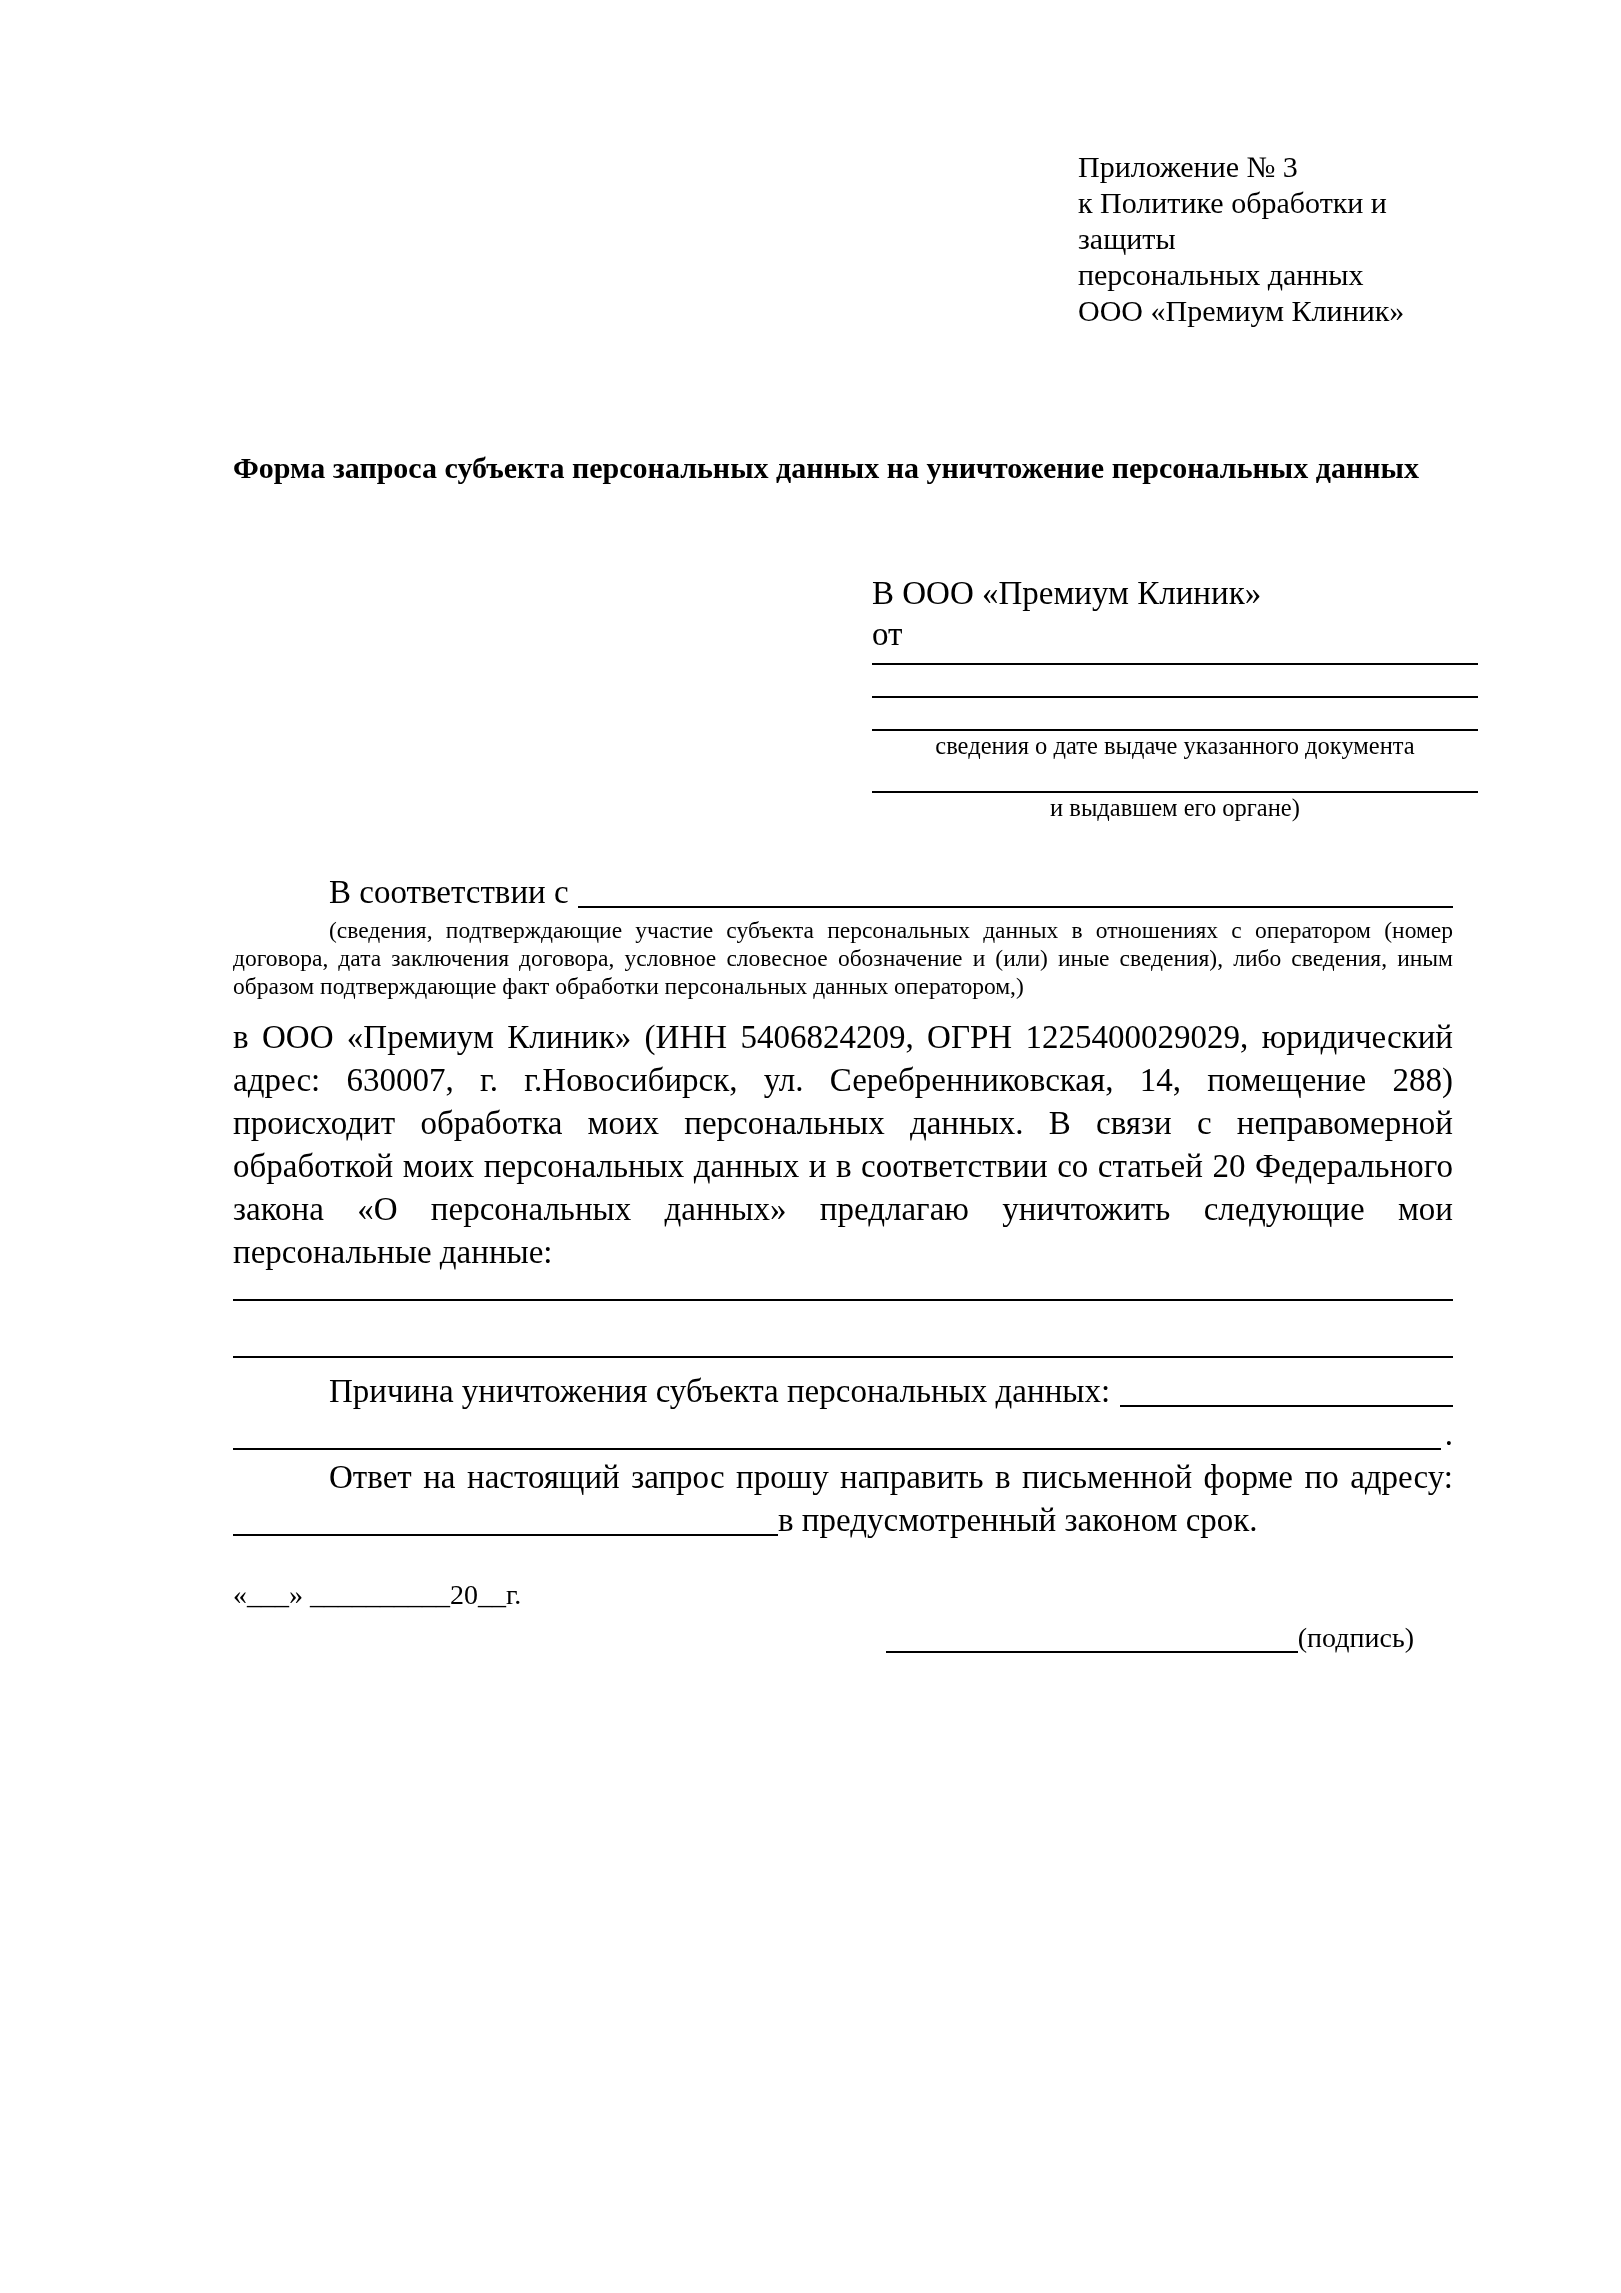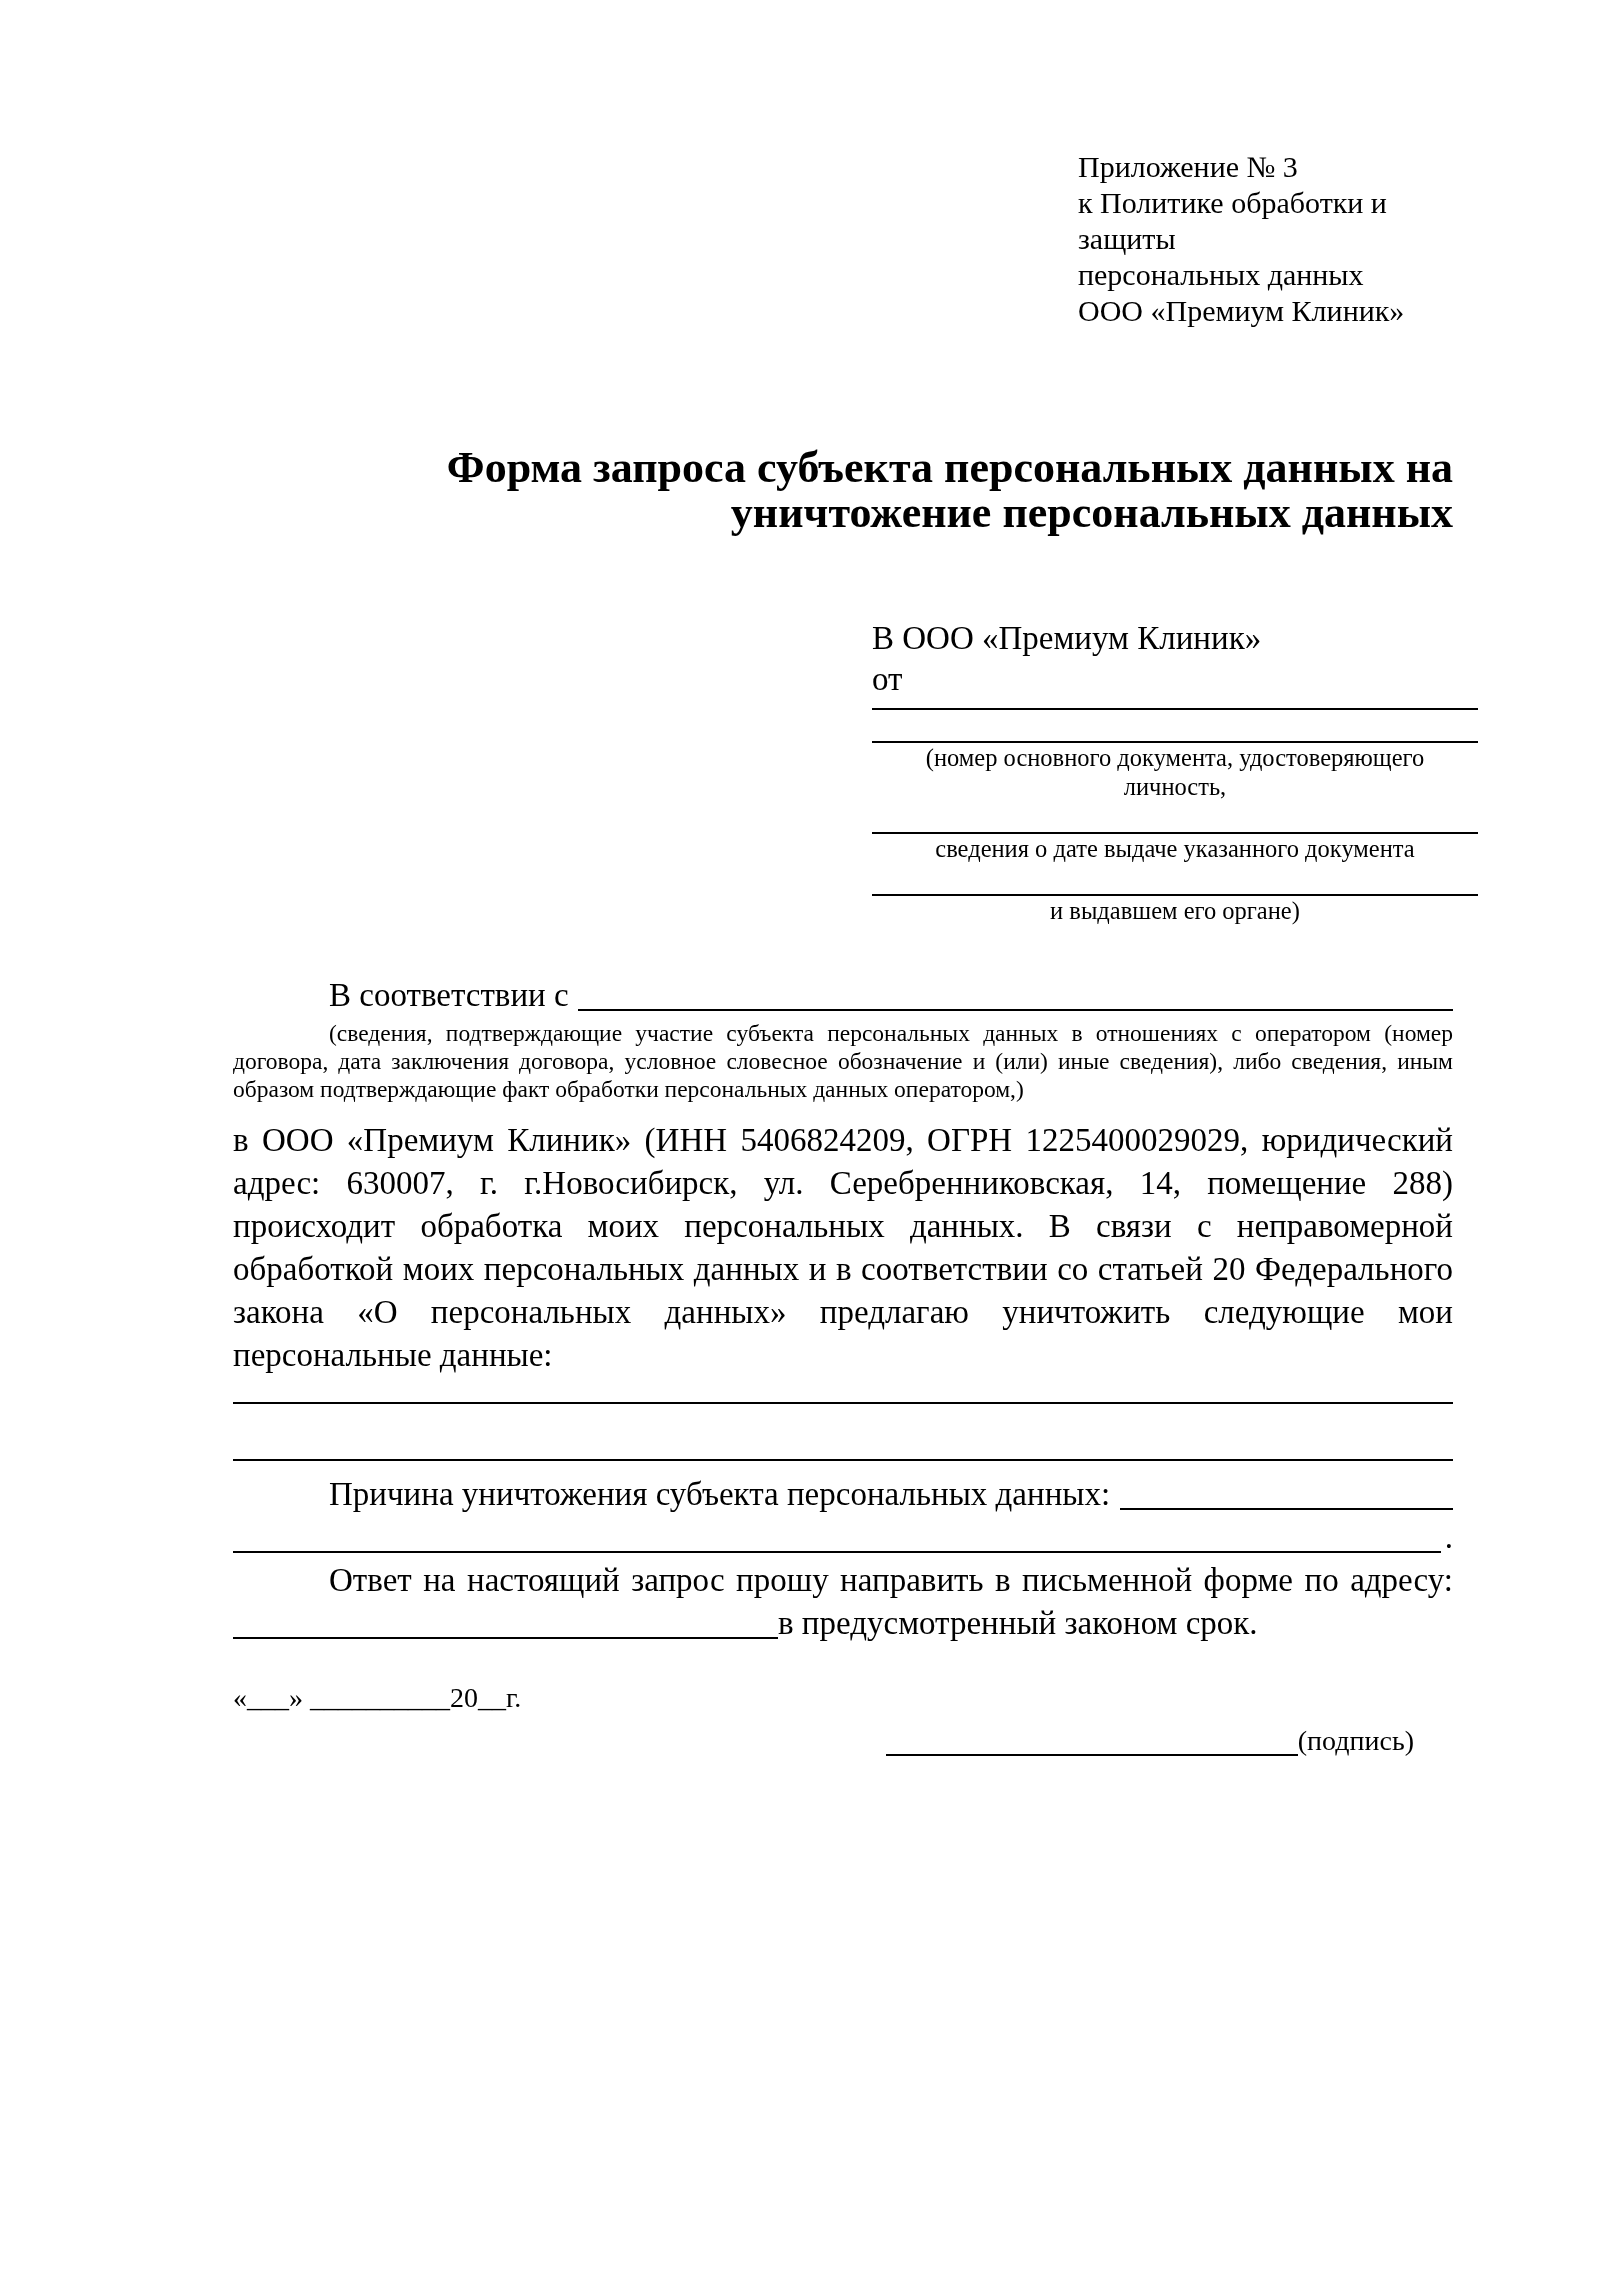--- a/index.html
+++ b/index.html
@@ -19,22 +19,22 @@
   }
   
   .header-right {
     margin-left: 845px;
     font-size: 30px;
     line-height: 36px;
   }
   
   .doc-title {
     margin: 116px 0 12px 0;
-    text-align: right;
-    font-size: 44px;
+    text-align: left;
+    font-size: 30px;
     line-height: 45px;
     font-weight: bold;
   }
   
   .addressee {
     margin-top: 83px;
     margin-left: 639px;
     width: 606px;
     font-size: 33px;
     line-height: 41px;
@@ -125,21 +125,20 @@
     <div>ООО «Премиум Клиник»</div>
   </div>
 
   <h1 class="doc-title">Форма запроса субъекта персональных данных на уничтожение персональных данных</h1>
 
   <div class="addressee">
     <div>В ООО «Премиум Клиник»</div>
     <div>от</div>
     <div class="fill-line fl-first"></div>
     <div class="fill-line fl-std"></div>
-    <div class="caption">(номер основного документа, удостоверяющего личность,</div>
     <div class="fill-line fl-std"></div>
     <div class="caption">сведения о дате выдаче указанного документа</div>
     <div class="fill-line fl-std"></div>
     <div class="caption">и выдавшем его органе)</div>
   </div>
 
   <div class="line-row accordance">
     <span class="indent-label">В соответствии с</span>
     <span class="u-grow"></span>
   </div>

